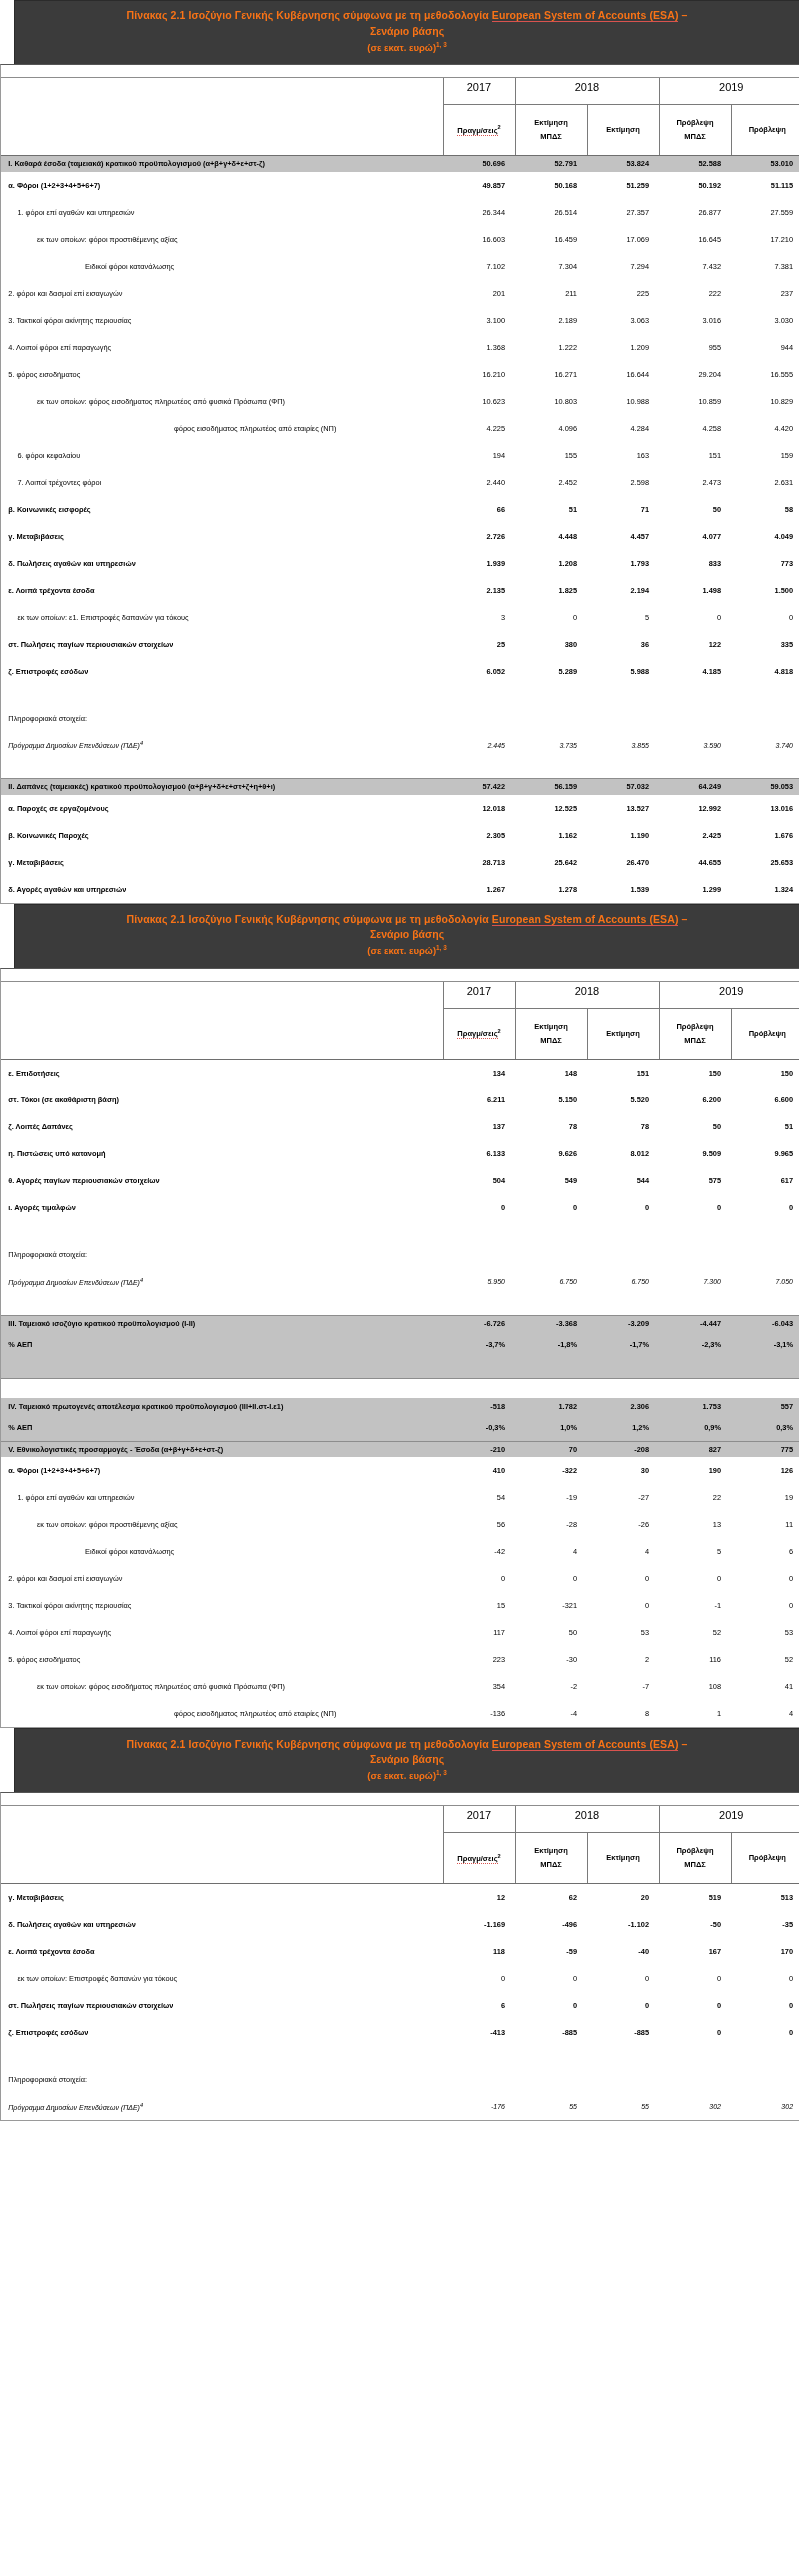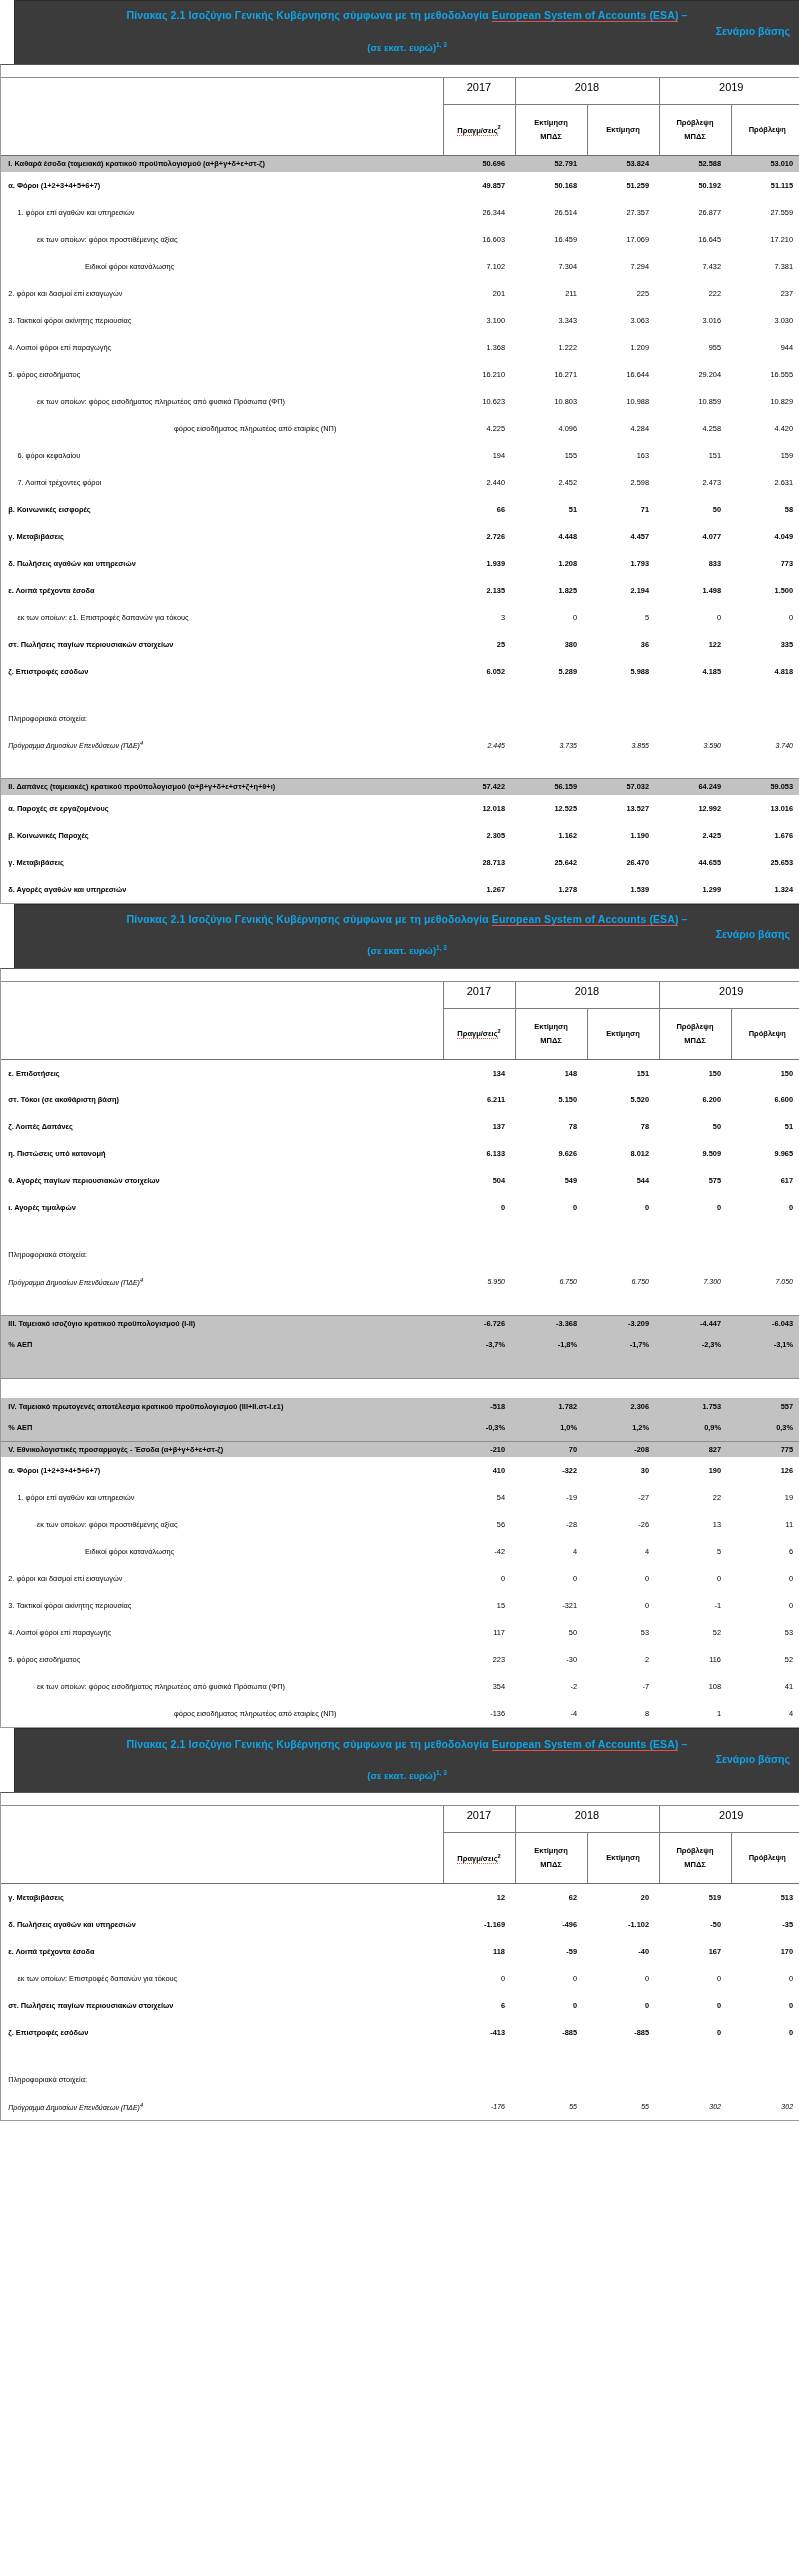--- a/index.html
+++ b/index.html
@@ -13,42 +13,41 @@
     font-family: "Liberation Sans", "DejaVu Sans", sans-serif;
     color: #000000;
     -webkit-font-smoothing: antialiased;
   }
 
   .page { width: 800px; }
 
   
   .title-banner {
     background: #3b3b3b;
-    color: #0ea5e9;
+    color: #f97316;
     text-align: center;
     padding: 7.3px 9px 9px 9px;
     border: 0.9px solid #2b2b2b;
     border-bottom: none;
     margin-left: 14px;
   }
   .title-line1 {
     font-size: 10.5px;
     font-weight: bold;
     line-height: 1.45;
     letter-spacing: 0.1px;
     padding: 0 5.5px;
   }
   .title-line1 .misspell {
     border-bottom: 1.3px solid #d9534f;
   }
   .title-line2 {
     font-size: 10.5px;
     font-weight: bold;
     line-height: 1.45;
-    text-align: right;
   }
   .title-line3 {
     font-size: 9.5px;
     font-weight: bold;
     line-height: 1.6;
     margin-top: 0.9px;
   }
   .title-line3 sup { font-size: 6.4px; font-weight: bold; vertical-align: super; }
 
   
@@ -234,21 +233,21 @@
                 <td class="lbl reg">2. φόροι και δασμοί επί εισαγωγών</td>
                 <td class="val reg">201</td>
                 <td class="val reg">211</td>
                 <td class="val reg">225</td>
                 <td class="val reg">222</td>
                 <td class="val reg">237</td>
               </tr>
               <tr class="d">
                 <td class="lbl reg">3. Τακτικοί φόροι ακίνητης περιουσίας</td>
                 <td class="val reg">3.100</td>
-                <td class="val reg">3.343</td>
+                <td class="val reg">2.189</td>
                 <td class="val reg">3.063</td>
                 <td class="val reg">3.016</td>
                 <td class="val reg">3.030</td>
               </tr>
               <tr class="d">
                 <td class="lbl reg">4. Λοιποί φόροι επί παραγωγής</td>
                 <td class="val reg">1.368</td>
                 <td class="val reg">1.222</td>
                 <td class="val reg">1.209</td>
                 <td class="val reg">955</td>

